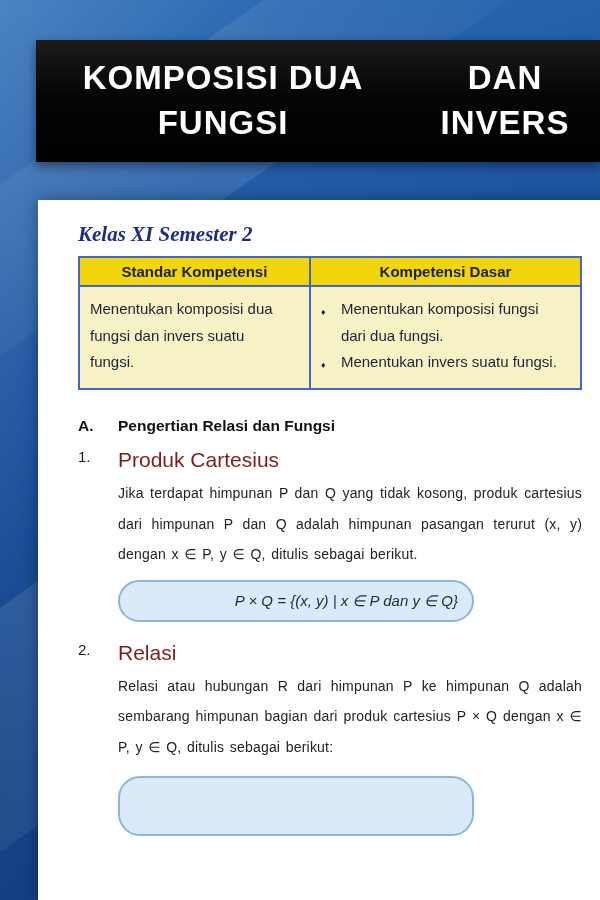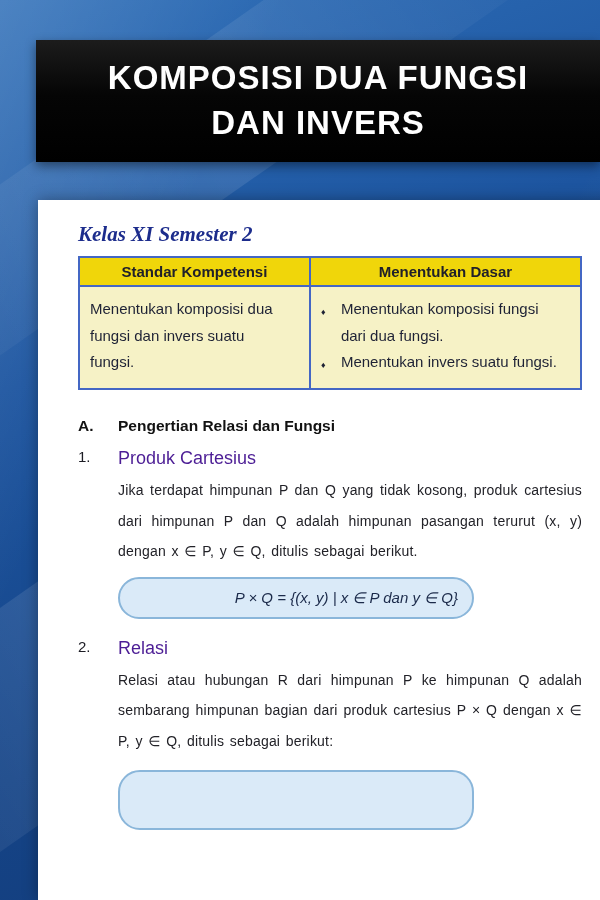--- a/index.html
+++ b/index.html
@@ -21,21 +21,21 @@
   }
   .streak1 { top: 60px; left: -250px; }
   .streak2 { top: 560px; left: -350px; height: 200px; }
   .streak3 { top: 300px; left: 100px; opacity: .6; }
 
   
   .banner {
     position: absolute;
     left: 36px; right: 0; top: 40px; height: 122px;
     background: linear-gradient(180deg, #1c1c1c 0%, #050505 45%, #000 100%);
-    display: flex; flex-direction: column;
+    display: flex; flex-direction: row;
     align-items: center; justify-content: center;
     box-shadow: 0 4px 10px rgba(0,0,0,0.45);
   }
   .banner-line {
     color: #ffffff;
     font-size: 33px;
     font-weight: 800;
     letter-spacing: 1px;
     line-height: 1.35;
     text-align: center;
@@ -99,21 +99,21 @@
   .section-head {
     display: flex;
     margin-top: 27px;
     font-weight: bold;
     font-size: 15.5px;
     color: #121212;
   }
   .num-col { width: 40px; flex: 0 0 40px; }
   .item { display: flex; margin-top: 13px; font-size: 15px; color: #1c1c24; }
   .item-body { flex: 1; }
-  .item-title { font-size: 18px; color: #4c1d95; }
+  .item-title { font-size: 21px; color: #7f1d1d; }
   .para {
     margin-top: 6px;
     text-align: justify;
     font-size: 14px;
     line-height: 2.18;
     color: #222228;
     letter-spacing: 0.2px;
     word-spacing: 1.5px;
   }
   .formula-box {
@@ -146,21 +146,21 @@
 </div>
 
 <div class="card">
 
   <div class="kelas-heading">Kelas XI Semester 2</div>
 
   <table class="comp">
     <tbody>
         <tr>
       <th>Standar Kompetensi</th>
-      <th>Menentukan Dasar</th>
+      <th>Kompetensi Dasar</th>
     </tr>
     <tr>
       <td class="col-left">Menentukan komposisi dua fungsi dan invers suatu fungsi.</td>
       <td>
         <div class="dasar-item">
           <span class="bullet">♦</span>
           <span class="dasar-text">Menentukan komposisi fungsi dari dua fungsi.</span>
         </div>
         <div class="dasar-item">
           <span class="bullet">♦</span>

